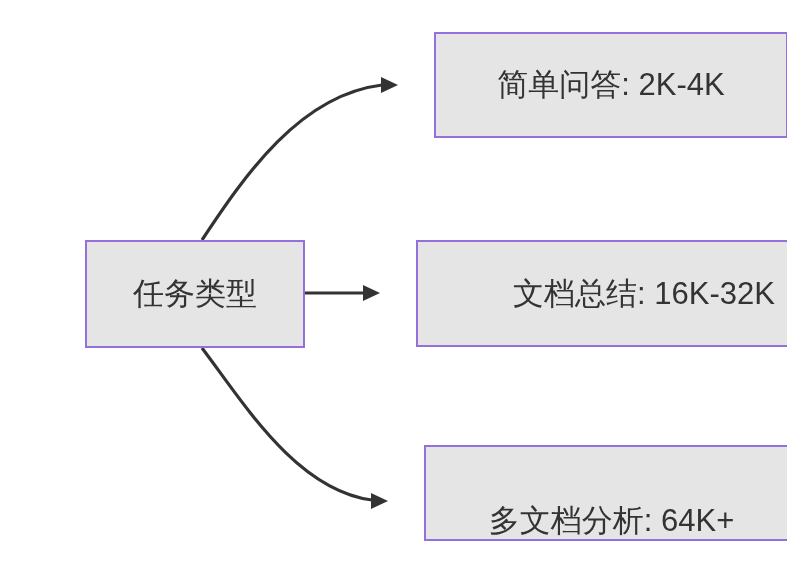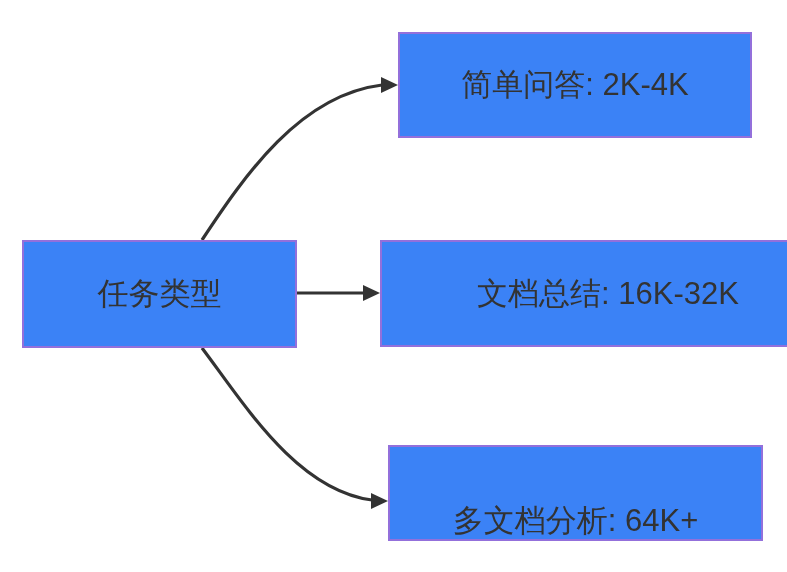--- a/index.html
+++ b/index.html
@@ -18,31 +18,32 @@
   .edges {
     position: absolute;
     left: 0;
     top: 0;
     width: 787px;
     height: 572px;
   }
   .node {
     position: absolute;
     box-sizing: border-box;
-    background: #3b82f6;
+    background: #e5e5e5;
     border: 2.7px solid #9370DB;
     display: flex;
     align-items: center;
     justify-content: center;
     color: #333333;
     font-size: 31px;
     line-height: 1.2;
     white-space: nowrap;
+    margin-left: 36px;
   }
-  .node-root   { left: 22px;  top: 240px; width: 275px; height: 108px; }
+  .node-root   { left: 49px;  top: 240px; width: 220px; height: 108px; }
   .node-top    { left: 398px; top: 32px;  width: 354px; height: 106px; }
   .node-middle { left: 380px; top: 240px; width: 456px; height: 107px; }
   .node-bottom { left: 388px; top: 445px; width: 375px; height: 96px; align-items: flex-end; }
   .edge-path {
     fill: none;
     stroke: #333333;
     stroke-width: 3.2px;
   }
   .edge-arrowhead {
     fill: #333333;

